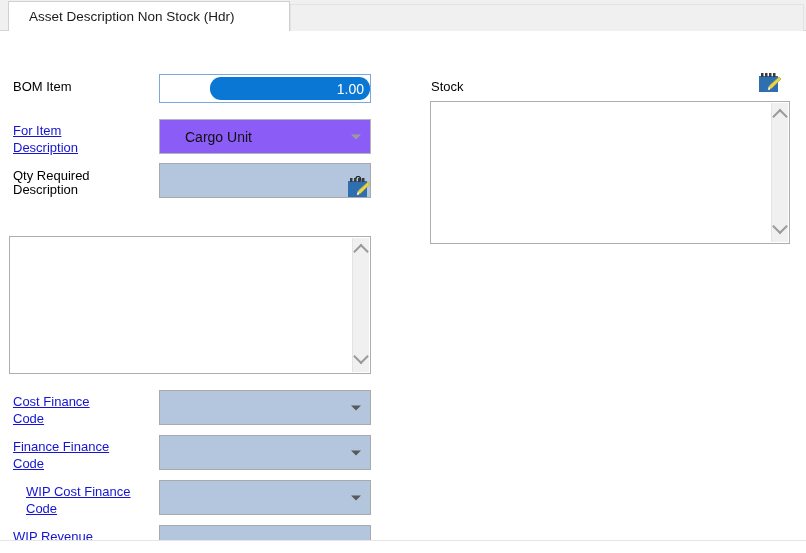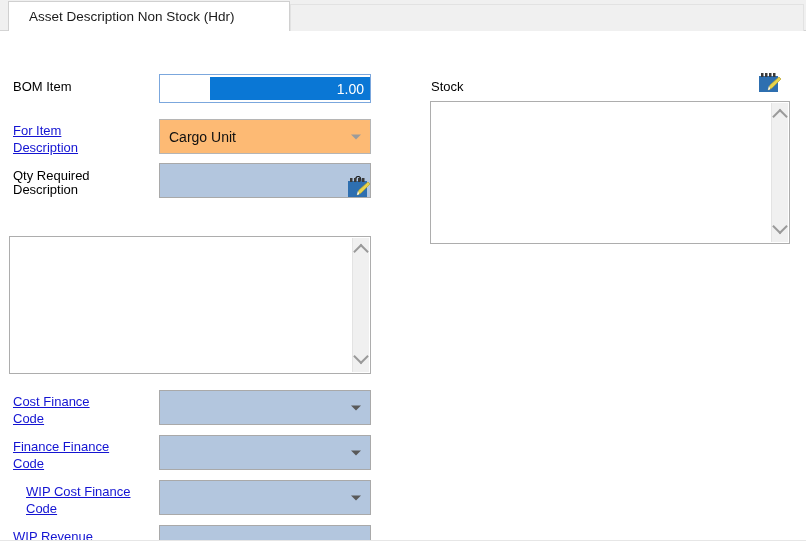--- a/index.html
+++ b/index.html
@@ -114,28 +114,29 @@
   .sel-highlight {
     background: #0a77d5;
     color: #ffffff;
     height: calc(100% - 4px);
     display: flex;
     align-items: center;
     justify-content: flex-end;
     padding-right: 6px;
     box-sizing: border-box;
     font-size: 14px;
+    border-radius: 11px;
   }
 
   .combo-mandatory {
-    background: #fdba74;
+    background: #8b5cf6;
     border: 1px solid #b5b5b5;
     display: flex;
     align-items: center;
-    padding-left: 9px;
+    padding-left: 25px;
     font-size: 14px;
     color: #101010;
   }
   .combo-readonly {
     background: #b3c6de;
     border: 1px solid #a9a9a9;
     display: flex;
     align-items: center;
     font-size: 14px;
     color: #101010;

